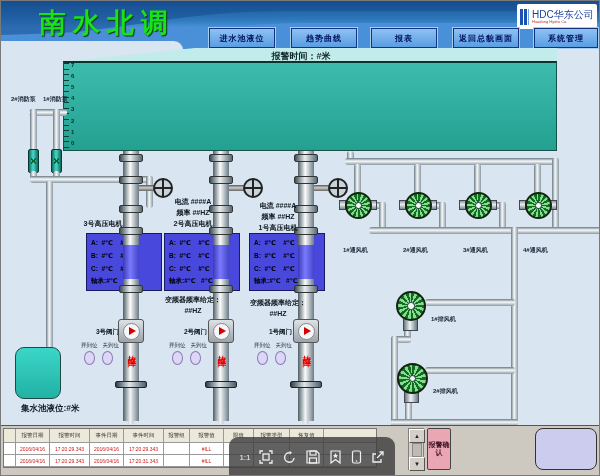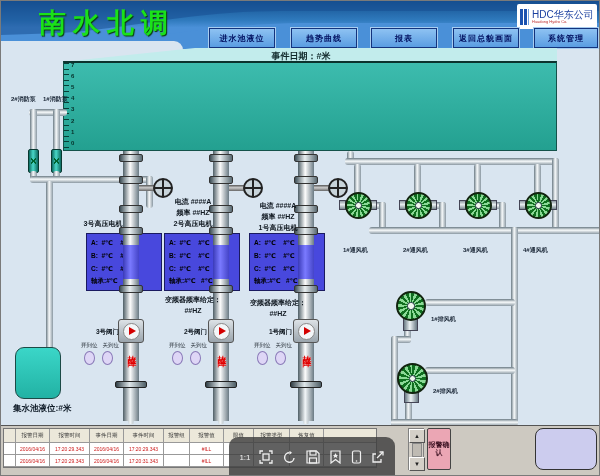--- a/index.html
+++ b/index.html
@@ -46,21 +46,21 @@
   .small-pump{position:absolute;width:11px;height:24px;background:linear-gradient(90deg,#0d6a60,#49d8c8 45%,#0d6a60);border:1px solid #083830;border-radius:2px;box-sizing:border-box;}
   .small-pump::after{content:"";position:absolute;inset:2px;background:linear-gradient(45deg,transparent 44%,#063 44% 56%,transparent 56%),linear-gradient(-45deg,transparent 44%,#063 44% 56%,transparent 56%);}
   .eq-label{position:absolute;font-size:6px;color:#142030;white-space:nowrap;font-weight:bold;}
   
   .fan{position:absolute;border-radius:50%;border:2px solid #12240f;background:repeating-conic-gradient(#0f6f1f 0deg 14deg,#8ada96 14deg 28deg);box-sizing:border-box;}
   .fan::after{content:"";position:absolute;inset:36%;background:#eef8ee;border:1px solid #234;border-radius:50%;}
   .hub{position:absolute;background:linear-gradient(180deg,#8c98a0,#e8eef0 45%,#78868e);border:1px solid #445;box-sizing:border-box;}
   .pedestal{position:absolute;background:linear-gradient(90deg,#6a7a84,#eef4f6 45%,#6a7a84);border:1px solid #445;box-sizing:border-box;}
   
   #pool{position:absolute;left:14px;top:346px;width:46px;height:52px;background:linear-gradient(180deg,#3bd6c8,#22b2a4);border:1.5px solid #1c4a46;border-radius:9px;box-sizing:border-box;}
-  #sump-label{position:absolute;left:12px;top:402px;font-size:8.5px;font-weight:bold;color:#101c28;}
+  #sump-label{position:absolute;left:20px;top:402px;font-size:8.5px;font-weight:bold;color:#101c28;}
   
   #bottom{position:absolute;left:0;top:424px;width:600px;height:52px;background:#cdc9c1;border-top:1px solid #555;box-sizing:border-box;}
   #alarm-table{position:absolute;left:2px;top:427px;border:1px solid #777;background:#fff;}
   .trow{display:flex;}
   .tcell{border-right:1px solid #999;border-bottom:1px solid #999;box-sizing:border-box;overflow:hidden;display:flex;align-items:center;justify-content:center;white-space:nowrap;}
   .thead .tcell{height:14px;background:#ece8da;font-size:5.5px;color:#333;}
   .tdata .tcell{height:12px;background:#fff;font-size:5px;color:#cc1818;cursor:pointer;}
   .c0{width:12px;background:#f4f2ec;}
   .c1{width:34px;} .c2{width:40px;} .c3{width:34px;} .c4{width:40px;} .c5{width:26px;} .c6{width:34px;} .c7{width:30px;} .c8{width:36px;} .c9{width:34px;} .c10{width:52px;border-right:none;}
   
@@ -96,21 +96,21 @@
     </div>
     <div class="menu-btn" style="left:208px;">进水池液位</div>
     <div class="menu-btn" style="left:290px;">趋势曲线</div>
     <div class="menu-btn" style="left:452px;">返回总貌画面</div>
     <div class="menu-btn" style="left:370px;">报表</div>
     <div class="menu-btn" style="left:533px;width:62px;">系统管理</div>
   </div>
   <div id="curve-left"></div>
 
   <div id="strip"></div>
-  <div id="intake-label">事件日期：#米</div>
+  <div id="intake-label">报警时间：#米</div>
   <div id="tank"></div>
   <div id="gauge-ticks"></div>
   <span class="gauge-num" style="top:61px;">7</span>
   <span class="gauge-num" style="top:72px;">6</span>
   <span class="gauge-num" style="top:83px;">5</span>
   <span class="gauge-num" style="top:94px;">4</span>
   <span class="gauge-num" style="top:105px;">3</span>
   <span class="gauge-num" style="top:117px;">2</span>
   <span class="gauge-num" style="top:128px;">1</span>
   <span class="gauge-num" style="top:139px;">0</span>

